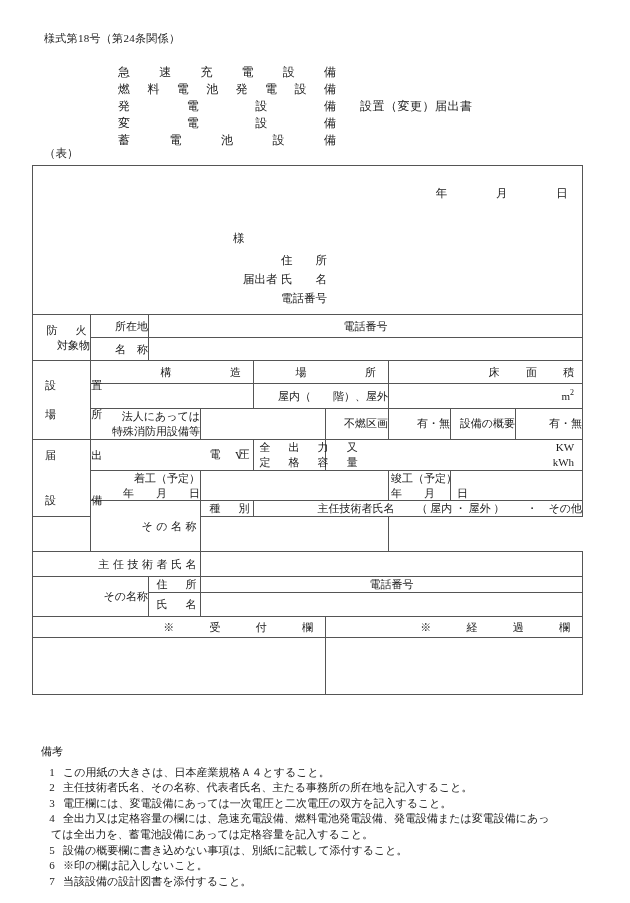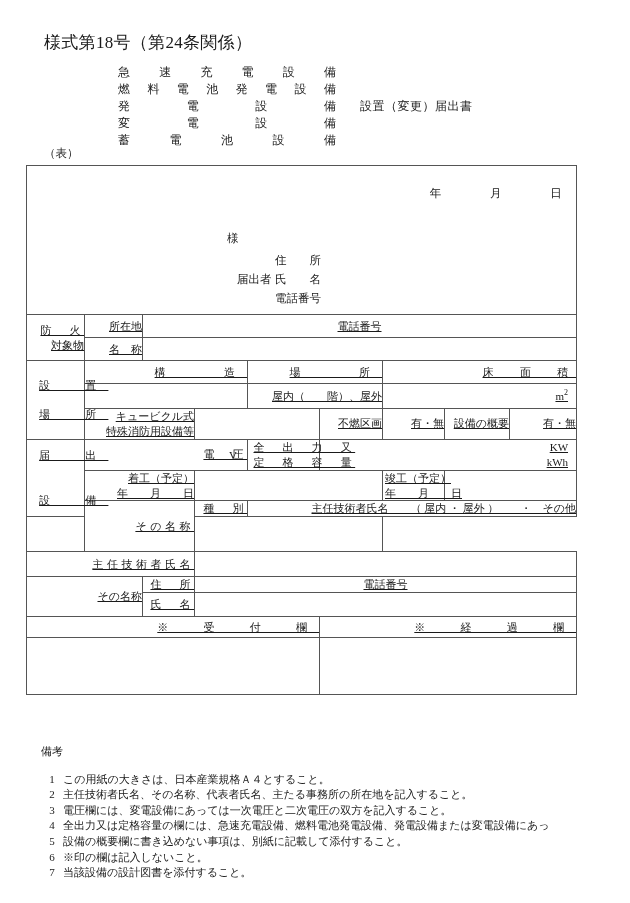--- a/index.html
+++ b/index.html
@@ -19,21 +19,21 @@
   .page {
     position: absolute;
     left: 0; top: 0;
     width: 630px; height: 903px;
   }
 
   
   .form-no {
     position: absolute;
     left: 44px; top: 31px;
-    font-size: 17px;
+    font-size: 11px;
     letter-spacing: 0.3px;
     white-space: nowrap;
     text-align: right;
   }
 
   
   .title-block {
     position: absolute;
     left: 118px; top: 64px;
     width: 420px;
@@ -60,25 +60,24 @@
   
   .omote {
     position: absolute;
     left: 44px; top: 146px;
     font-size: 11.5px;
   }
 
   
   .form-table {
     position: absolute;
-    left: 26px; top: 165px;
+    left: 32px; top: 165px;
     width: 550px;
     border-collapse: collapse;
     table-layout: fixed;
-    text-decoration: underline;
   }
   .form-table td {
     border: 1px solid #555;
     padding: 0;
     vertical-align: middle;
     font-size: 11px;
     line-height: 1.35;
   }
   .ctr { text-align: right; }
   .lft { text-align: right; padding-left: 6px !important; }
@@ -117,21 +116,21 @@
   .sq-sup { font-size: 8px; vertical-align: super; }
 
   
   .notes {
     position: absolute;
     left: 41px; top: 744px;
     width: 556px;
     font-size: 11px;
     line-height: 1.42;
   }
-  .notes-title { margin-bottom: 12px; }
+  .notes-title { margin-bottom: 5px; }
   .note-item {
     display: flex;
     align-items: flex-start;
     white-space: pre-wrap;
   }
   .note-num {
     width: 22px;
     flex: 0 0 22px;
     text-align: center;
   }
@@ -263,21 +262,21 @@
     </tr>
     <tr>
       <td colspan="3" style="height:24px"></td>
       <td colspan="2" class="ctr">屋内（　　階）、屋外</td>
       <td colspan="3" class="rgt">
         <span></span><span>m<span class="sq-sup">2</span></span>
       </td>
     </tr>
     <tr>
       <td colspan="2" class="ctr tworow" style="height:28px">
-        <div style="white-space:nowrap">キュービクル式</div>
+        <div style="white-space:nowrap">法人にあっては</div>
         <div style="white-space:nowrap">特殊消防用設備等</div>
       </td>
       <td colspan="2"></td>
       <td class="ctr">不燃区画</td>
       <td class="ctr">有・無</td>
       <td class="ctr">設備の概要</td>
       <td colspan="2" class="ctr">有・無</td>
     </tr>
 
     <tr>
@@ -345,19 +344,20 @@
   </tbody>
     </table>
 
   <div class="notes">
     <div class="notes-title">備考</div>
     <div id="notes-list">
         <div class="note-item"><div class="note-num">1</div><div class="note-text">この用紙の大きさは、日本産業規格Ａ４とすること。</div></div>
         <div class="note-item"><div class="note-num">2</div><div class="note-text">主任技術者氏名、その名称、代表者氏名、主たる事務所の所在地を記入すること。</div></div>
         <div class="note-item"><div class="note-num">3</div><div class="note-text">電圧欄には、変電設備にあっては一次電圧と二次電圧の双方を記入すること。</div></div>
         <div class="note-item"><div class="note-num">4</div><div class="note-text">全出力又は定格容量の欄には、急速充電設備、燃料電池発電設備、発電設備または変電設備にあっ</div></div>
+        <div class="note-cont">ては全出力を、蓄電池設備にあっては定格容量を記入すること。</div>
         <div class="note-item"><div class="note-num">5</div><div class="note-text">設備の概要欄に書き込めない事項は、別紙に記載して添付すること。</div></div>
         <div class="note-item"><div class="note-num">6</div><div class="note-text">※印の欄は記入しないこと。</div></div>
         <div class="note-item"><div class="note-num">7</div><div class="note-text">当該設備の設計図書を添付すること。</div></div>
       </div>
   </div>
 
 </div>
 
 </body></html>

